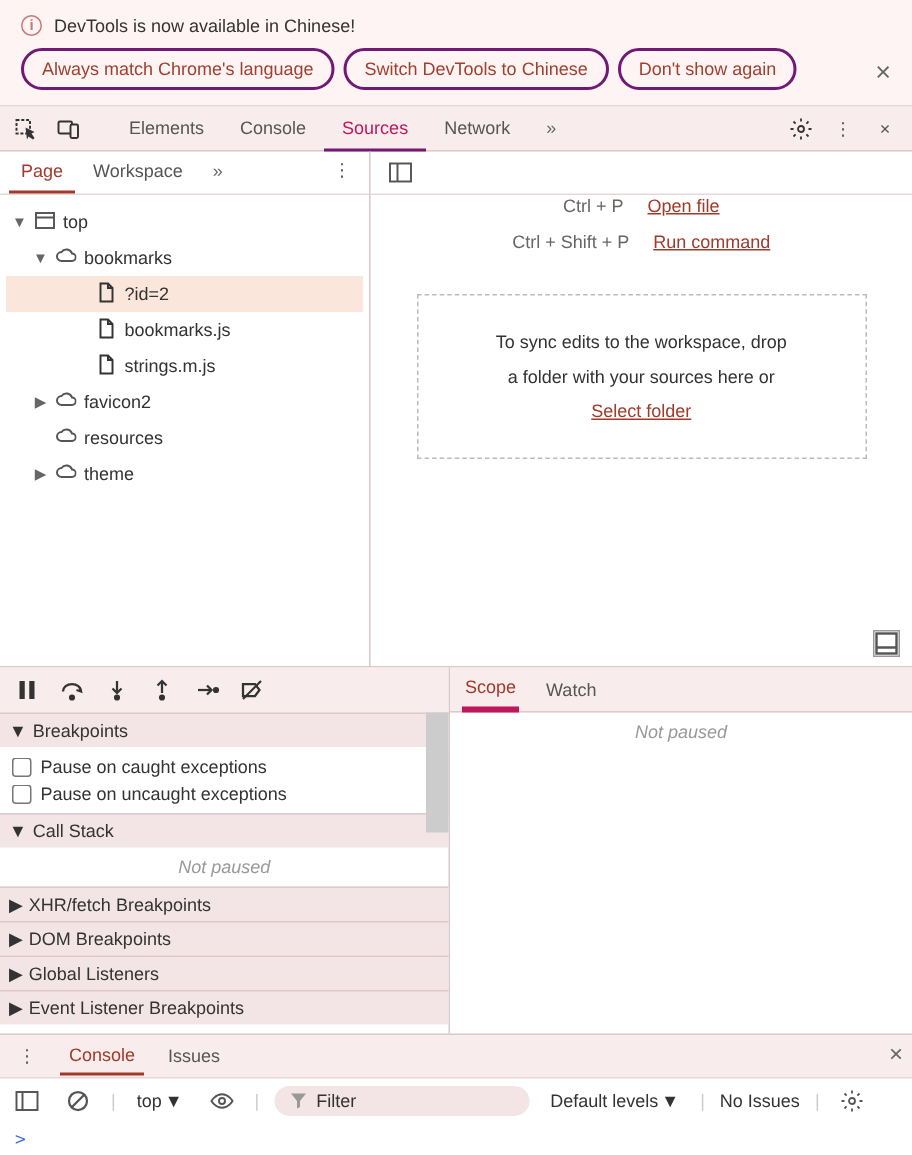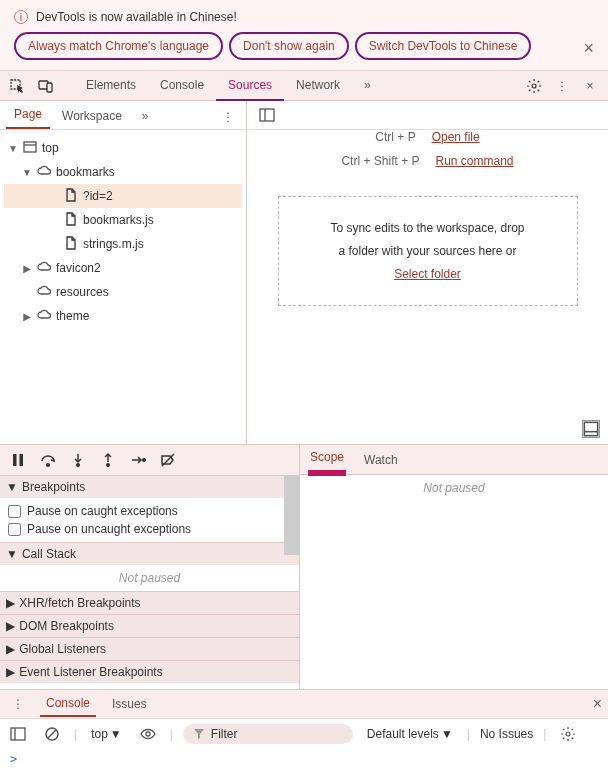--- a/index.html
+++ b/index.html
@@ -12,21 +12,21 @@
 .banner-close{position:absolute;right:14px;top:38px;font-size:18px;color:#666;cursor:pointer}
 .toolbar{display:flex;align-items:center;height:30px;background:#f9ecec;border-bottom:1px solid #e0c8c8;padding:0 6px;gap:4px}
 .tb-icon{width:24px;height:24px;display:flex;align-items:center;justify-content:center;cursor:pointer;color:#555}
 .tb-icon svg{width:16px;height:16px}
 .tabs{display:flex;gap:0;margin-left:12px}
 .tab{padding:7px 12px;color:#555;cursor:pointer}
 .tab.active{color:#be185d;border-bottom:2px solid #701a75}
 .spacer{flex:1}
 .main{display:flex;flex:1;min-height:0}
 .left{width:247px;border-right:1px solid #d8c8c8;display:flex;flex-direction:column}
-.subtabs{display:flex;align-items:flex-end;height:29px;border-bottom:1px solid #e8d8d8;padding:0 6px;gap:4px}
+.subtabs{display:flex;align-items:flex-start;height:29px;border-bottom:1px solid #e8d8d8;padding:0 6px;gap:4px}
 .subtab{padding:6px 8px;color:#555;cursor:pointer}
 .subtab.active{color:#a03a2a;border-bottom:2px solid #a03a2a}
 .tree{flex:1;overflow:auto;padding:6px 4px}
 .node{display:flex;align-items:center;height:24px;gap:5px;cursor:pointer;padding-left:4px}
 .node .exp{width:10px;text-align:center;color:#666;font-size:10px}
 .node .ico svg{width:14px;height:14px}
 .node.sel{background:#fbe6db}
 .ind1{padding-left:18px}.ind3{padding-left:60px}
 .file-ico{color:#c04a2a}
 .right{flex:1;display:flex;flex-direction:column}
@@ -45,21 +45,21 @@
 .dbg-toolbar .di.dark{color:#333}
 .section-hdr{background:#f3e5e5;padding:4px 6px;display:flex;align-items:center;gap:4px;color:#444;border-top:1px solid #e0c8c8}
 .section-body{padding:4px 8px}
 .chk{display:flex;align-items:center;gap:6px;padding:2px 0}
 .chk input{width:13px;height:13px}
 .notpaused{text-align:center;color:#999;font-style:italic;padding:6px}
 .scrollthumb{position:absolute;right:0;top:30px;width:15px;height:80px;background:#ccc}
 .dbg-right{flex:1;display:flex;flex-direction:column}
 .scope-tabs{display:flex;height:30px;background:#f9ecec;border-bottom:1px solid #e0c8c8;align-items:center;padding:0 8px;gap:16px}
 .scope-tab{padding:6px 2px;cursor:pointer;color:#555}
-.scope-tab.active{color:#a03a2a;border-bottom:6px solid #be185d}
+.scope-tab.active{color:#a03a2a;border-bottom:4px solid #be185d}
 .bottom{border-top:1px solid #d8c8c8}
 .bottom-tabs{display:flex;align-items:center;height:28px;background:#f9ecec;padding:0 6px;gap:10px}
 .bottom-tab{padding:5px 6px;cursor:pointer;color:#555}
 .bottom-tab.active{color:#a03a2a;border-bottom:2px solid #a03a2a}
 .bottom-close{margin-left:auto;font-size:16px;cursor:pointer;color:#666}
 .console-bar{display:flex;align-items:center;height:30px;border-top:1px solid #e8d8d8;padding:0 6px;gap:10px}
 .ctx-select{display:flex;align-items:center;gap:2px;cursor:pointer;padding:2px 4px}
 .filter-input{flex:0 0 170px;background:#f3e5e5;border-radius:12px;height:20px;display:flex;align-items:center;padding:0 10px;gap:6px;color:#888}
 .console-prompt{padding:4px 10px;color:#3a6fd8;font-family:monospace}
 .more{color:#666}
@@ -67,22 +67,22 @@
 </head>
 <body>
 
 <div class="banner">
   <div class="banner-title">
     <span class="banner-icon">i</span>
     <span>DevTools is now available in Chinese!</span>
   </div>
   <div class="banner-buttons">
     <button class="banner-btn">Always match Chrome's language</button>
+    <button class="banner-btn">Switch DevTools to Chinese</button>
     <button class="banner-btn">Don't show again</button>
-    <button class="banner-btn">Switch DevTools to Chinese</button>
   </div>
   <div class="banner-close">×</div>
 </div>
 
 <div class="toolbar">
   <div class="tb-icon">
     <svg viewBox="0 0 16 16" fill="none" stroke="currentColor" stroke-width="1.3">
         <rect x="1" y="2" width="9" height="9" stroke-dasharray="2 1.2"></rect>
         <path d="M7 7l6 3-2 1 2 3-1 1-3-2-1 2z" fill="currentColor" stroke="none"></path>
       </svg>

